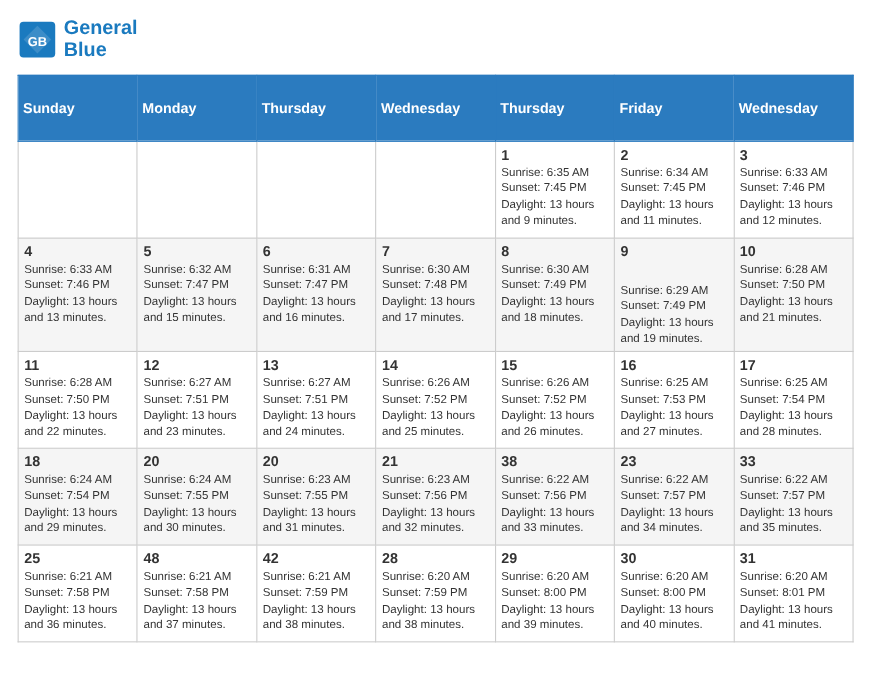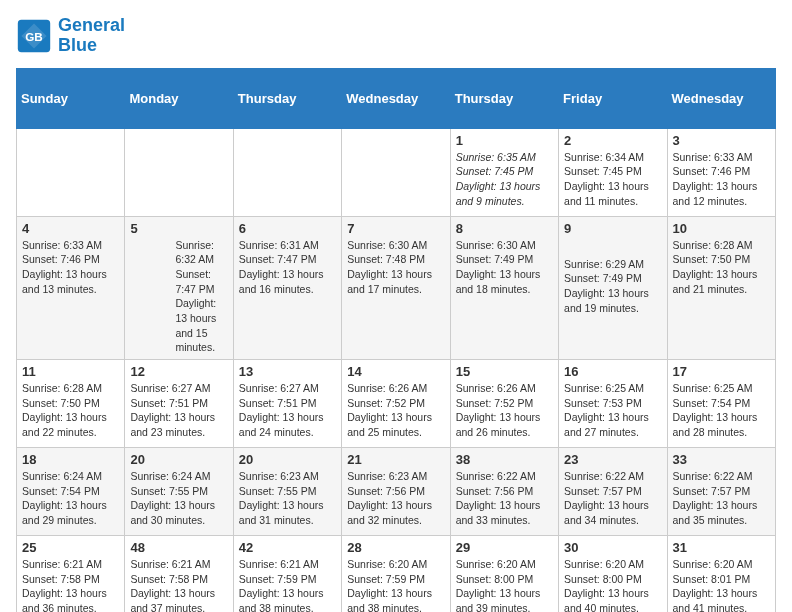--- a/index.html
+++ b/index.html
@@ -118,21 +118,21 @@
       </tr>
   </thead>
   <tbody id="calendar-body">
   <tr class="week-row">
         <td class="empty-cell"></td>
         <td class="empty-cell"></td>
         <td class="empty-cell"></td>
         <td class="empty-cell"></td>
         <td>
           <div class="day-num">1</div>
-          <div class="day-info" style="white-space: pre-line; font-style: italic;">Sunrise: 6:35 AM
+          <div class="day-info" style="white-space: pre-line;">Sunrise: 6:35 AM
 Sunset: 7:45 PM
 Daylight: 13 hours
 and 9 minutes.</div>
         </td>
         <td>
           <div class="day-num">2</div>
           <div class="day-info" style="white-space: pre-line;">Sunrise: 6:34 AM
 Sunset: 7:45 PM
 Daylight: 13 hours
 and 11 minutes.</div>
@@ -148,21 +148,21 @@
       <tr class="week-row">
         <td>
           <div class="day-num">4</div>
           <div class="day-info" style="white-space: pre-line;">Sunrise: 6:33 AM
 Sunset: 7:46 PM
 Daylight: 13 hours
 and 13 minutes.</div>
         </td>
         <td>
           <div class="day-num">5</div>
-          <div class="day-info" style="white-space: pre-line; margin-left: 45px;">Sunrise: 6:32 AM
+          <div class="day-info" style="white-space: pre-line;">Sunrise: 6:32 AM
 Sunset: 7:47 PM
 Daylight: 13 hours
 and 15 minutes.</div>
         </td>
         <td>
           <div class="day-num">6</div>
           <div class="day-info" style="white-space: pre-line;">Sunrise: 6:31 AM
 Sunset: 7:47 PM
 Daylight: 13 hours
 and 16 minutes.</div>

